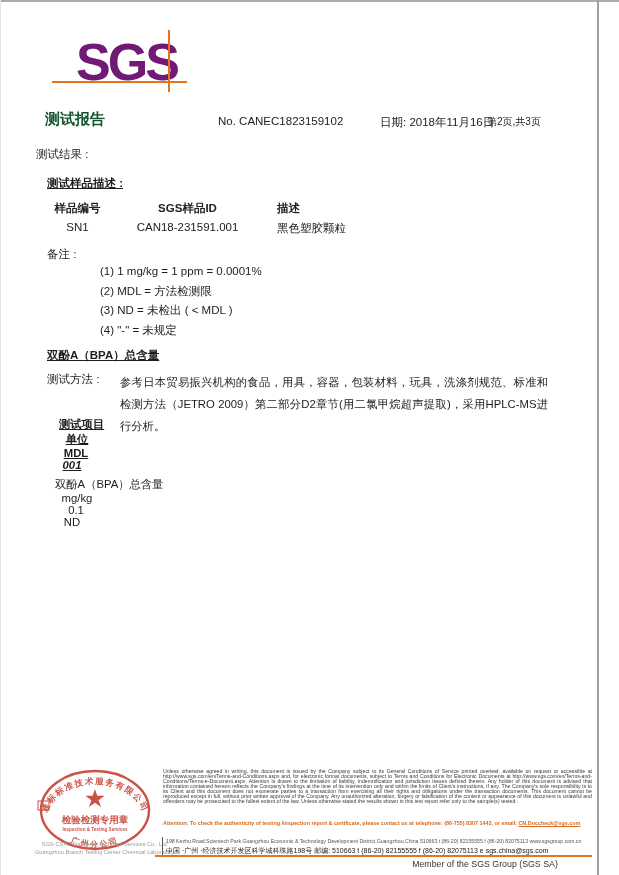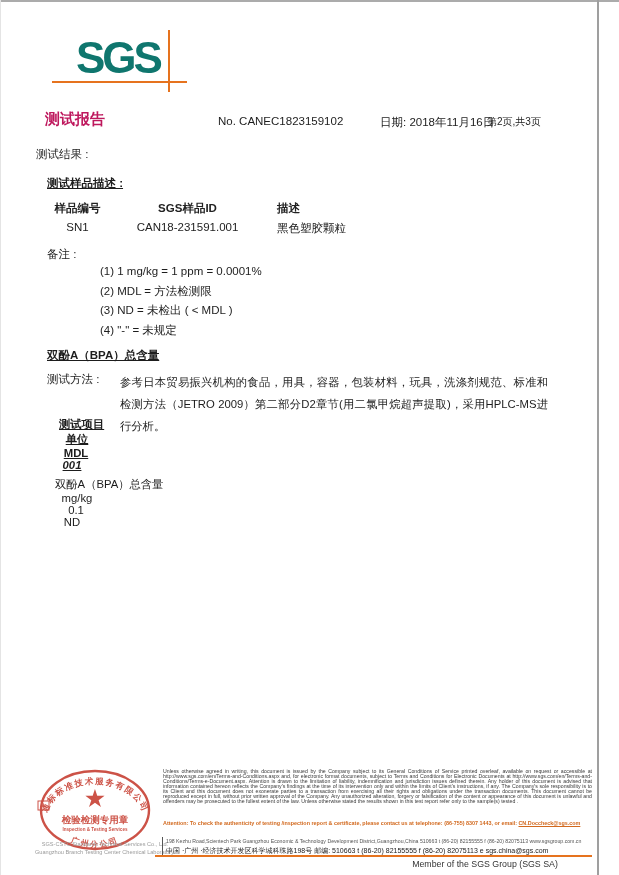--- a/index.html
+++ b/index.html
@@ -7,25 +7,25 @@
     position:relative;width:619px;height:875px;background:#ffffff;overflow:hidden;
     font-family:"Liberation Sans","DejaVu Sans",sans-serif;color:#222;
   }
   .abs{position:absolute;}
   
   .edge-top{left:0;top:0;width:619px;height:2px;background:#ababab;}
   .edge-right{left:597px;top:0;width:2px;height:875px;background:#9f9f9f;}
   .edge-left{left:0;top:0;width:1px;height:875px;background:#e4e4e4;}
 
   
-  .logo-text{left:76px;top:36px;font-size:44px;font-weight:bold;color:#0f766e;letter-spacing:-3px;line-height:1;}
+  .logo-text{left:76px;top:36px;font-size:52px;font-weight:bold;color:#701a75;letter-spacing:-3px;line-height:1;}
   .logo-vline{left:168px;top:30px;width:2px;height:62px;background:#e6731e;}
   .logo-hline{left:52px;top:81px;width:135px;height:2px;background:#e6731e;}
 
-  .doc-title{left:45px;top:110px;font-size:15px;font-weight:bold;color:#be185d;}
+  .doc-title{left:45px;top:110px;font-size:15px;font-weight:bold;color:#14532d;}
   .hdr-no{left:218px;top:115px;font-size:11.5px;color:#1d1d1d;}
   .hdr-date{left:380px;top:115px;font-size:11.5px;color:#1d1d1d;}
   .hdr-pages{left:487px;top:115px;font-size:10px;color:#1d1d1d;}
 
   .label{font-size:11.5px;color:#1d1d1d;}
   .results-label{left:36px;top:147px;}
   .sampledesc-label{left:47px;top:176px;font-weight:bold;text-decoration:underline;}
 
   
   .stable{left:45px;top:201px;width:420px;font-size:11.5px;}

